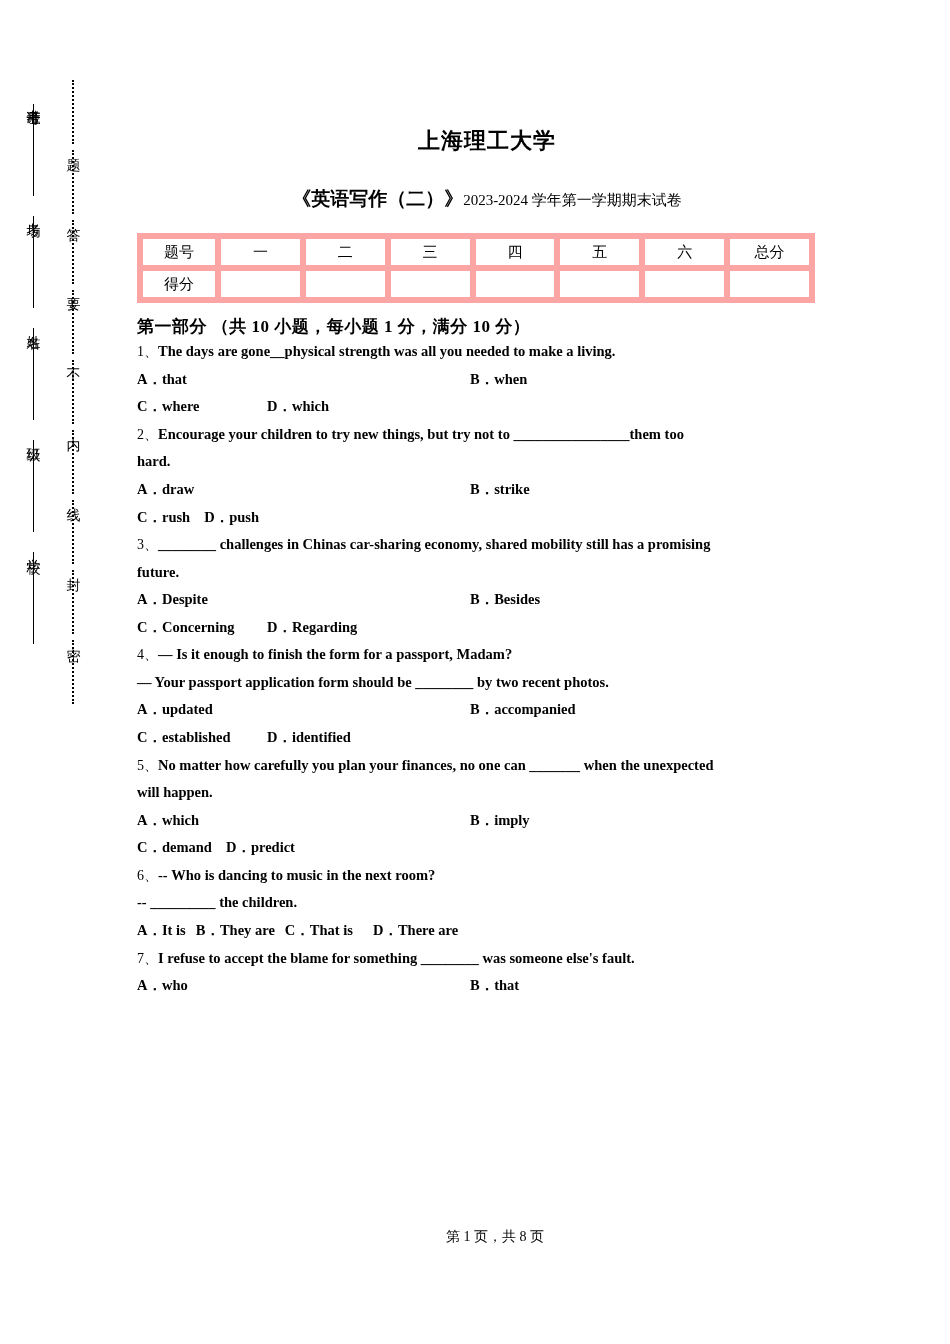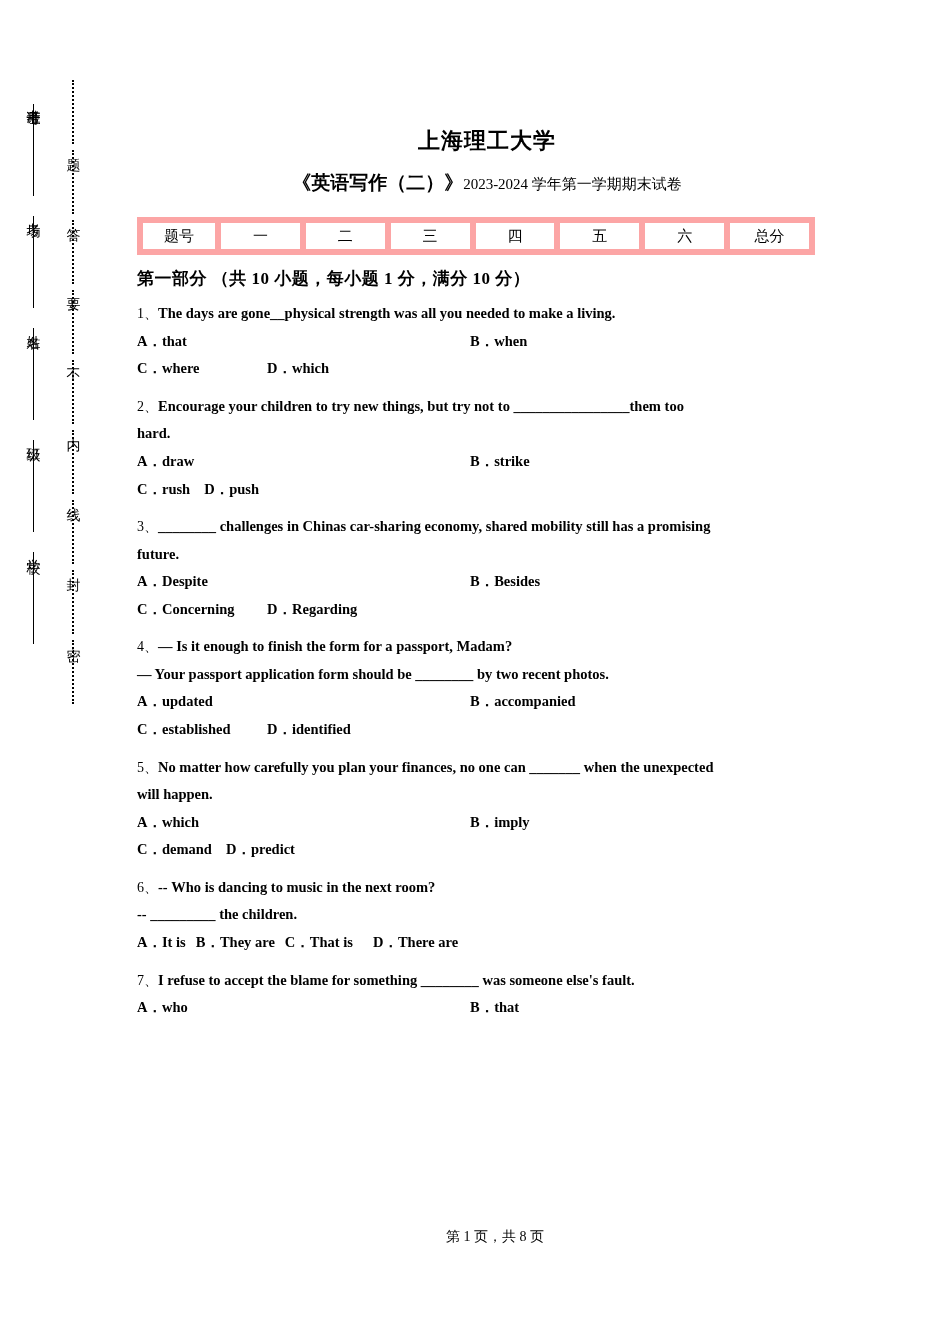--- a/index.html
+++ b/index.html
@@ -90,21 +90,21 @@
   #exam-title {
     text-align: center;
     font-size: 22px;
     font-weight: bold;
     letter-spacing: 1px;
     margin-top: 128px;
     line-height: 1.2;
   }
   #exam-subtitle {
     text-align: center;
-    margin-top: 18px;
+    margin-top: 34px;
     line-height: 1.2;
     white-space: nowrap;
   }
   #subject-name {
     font-size: 19px;
     font-weight: bold;
     letter-spacing: 0px;
   }
   #term-name {
     font-size: 15px;
@@ -131,21 +131,20 @@
   }
 
   
   #section-heading {
     margin-top: 12px;
     font-size: 17px;
     font-weight: bold;
     letter-spacing: 0.5px;
   }
   .question {
-    margin-top: 10px;
   }
   .q-line {
     font-size: 14.5px;
     font-weight: bold;
     line-height: 1.9;
   }
   .q-num {
     font-weight: normal;
     font-size: 14px;
   }
@@ -253,20 +252,30 @@
       <tr>
         <td class="first-col">题号</td>
         <td>一</td>
         <td>二</td>
         <td>三</td>
         <td>四</td>
         <td>五</td>
         <td>六</td>
         <td>总分</td>
       </tr>
+      <tr>
+        <td class="first-col">得分</td>
+        <td></td>
+        <td></td>
+        <td></td>
+        <td></td>
+        <td></td>
+        <td></td>
+        <td></td>
+      </tr>
     </tbody>
   </table>
 
   <div id="section-heading">第一部分 （共 10 小题，每小题 1 分，满分 10 分）</div>
 
   <div class="question">
     <div class="q-line"><span class="q-num">1、</span><span>The days are gone__physical strength was all you needed to make a living.</span></div>
     <div class="opts-row">
       <span class="opt opt-a">A．that</span>
       <span class="opt">B．when</span>

